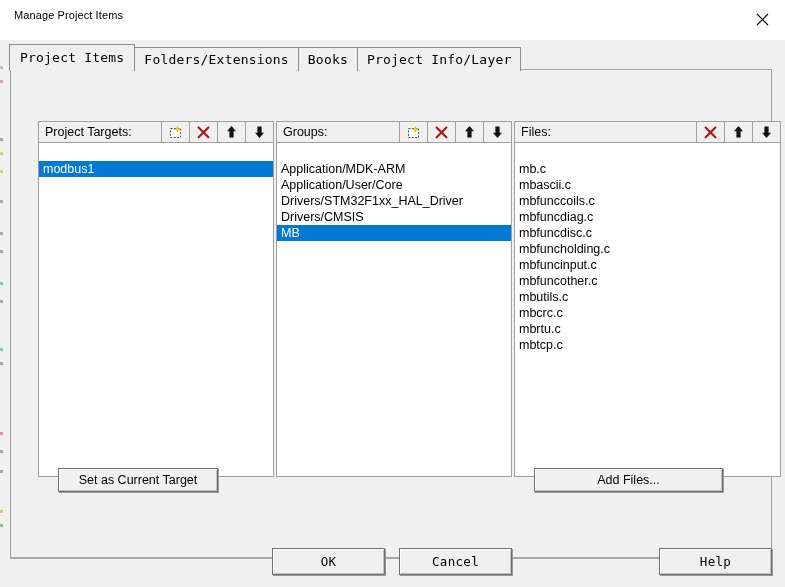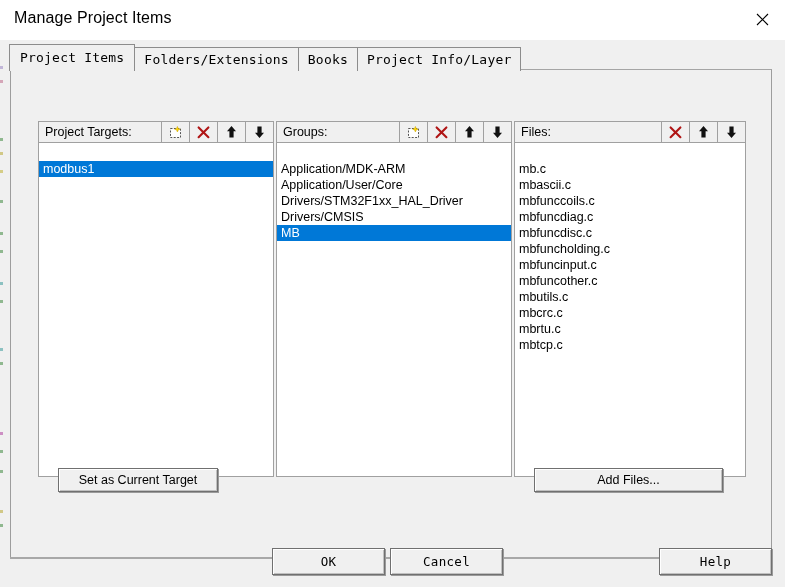--- a/index.html
+++ b/index.html
@@ -36,21 +36,21 @@
   #titlebar {
     position: absolute;
     left: 0; top: 0;
     width: 785px; height: 40px;
     background: #ffffff;
     border-bottom: 1px solid #e3e3e3;
   }
   #title-text {
     position: absolute;
     left: 14px; top: 9px;
-    font-size: 16px;
+    font-size: 11px;
     color: #000000;
     letter-spacing: .1px;
     white-space: nowrap;
   }
   #close-btn {
     position: absolute;
     right: 0; top: 0;
     width: 46px; height: 39px;
     display: flex;
     align-items: center;
@@ -322,21 +322,21 @@
       <div class="listbox-inner">
         <div class="list-item">Application/MDK-ARM</div>
         <div class="list-item">Application/User/Core</div>
         <div class="list-item">Drivers/STM32F1xx_HAL_Driver</div>
         <div class="list-item">Drivers/CMSIS</div>
         <div class="list-item selected">MB</div>
       </div>
     </div>
   </div>
 
-  <div class="col files" style="left:514px; width:232px;">
+  <div class="col files" style="left:514px; width:267px;">
     <div class="panel-head">
       <span class="panel-label">Files:</span>
       <span class="tool-group">
         <span class="tool-btn">
           <span>
             <svg width="15" height="15" viewBox="0 0 15 15">
               <path d="M2.6 2.4 L12.4 12.2 M12.4 2.4 L2.6 12.2" stroke="#b01515" stroke-width="2.1" fill="none" stroke-linecap="round"></path>
             </svg>
           </span>
         </span>
@@ -375,21 +375,21 @@
   </div>
 
   <div class="btn3d" style="left:58px; top:428px; width:160px; height:24px;">Set as Current Target</div>
 
   <div class="btn3d" style="left:534px; top:428px; width:189px; height:24px;">Add Files...</div>
 
   <div id="footer-sep"></div>
 
   <div class="btn3d mono" style="left:272px; top:508px; width:113px; height:27px;">OK</div>
 
-  <div class="btn3d mono" style="left:390px; top:508px; width:113px; height:27px;">Cancel</div>
+  <div class="btn3d mono" style="left:399px; top:508px; width:113px; height:27px;">Cancel</div>
 
   <div class="btn3d mono" style="left:659px; top:508px; width:113px; height:27px;text-align:center;">Help</div>
 
 </div>
 
 <div id="edge-artifacts">
   <i style="top:66px;background:#9a86c4"></i>
   <i style="top:80px;background:#c06a8a"></i>
   <i style="top:138px;background:#3f8a3f"></i>
   <i style="top:152px;background:#b8a830"></i>

